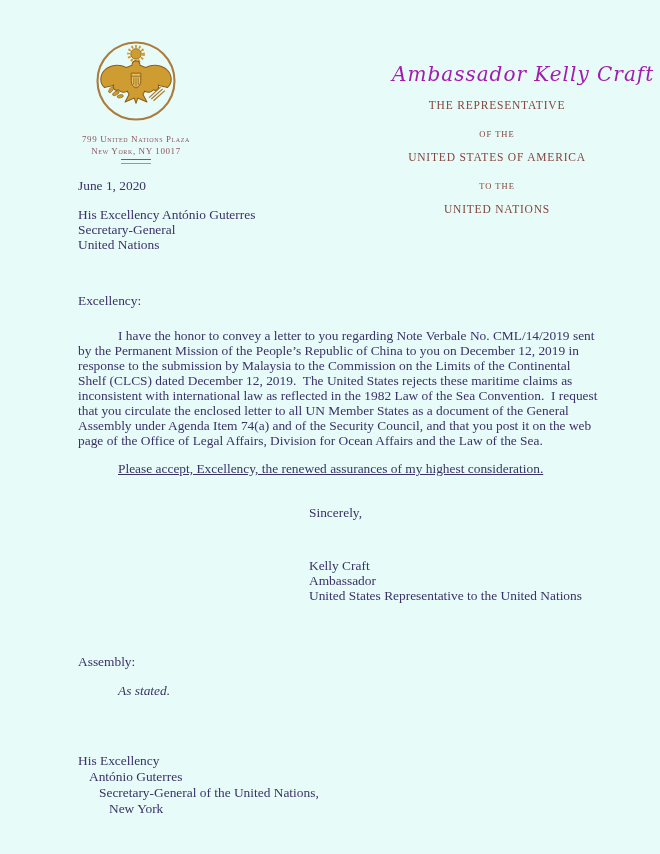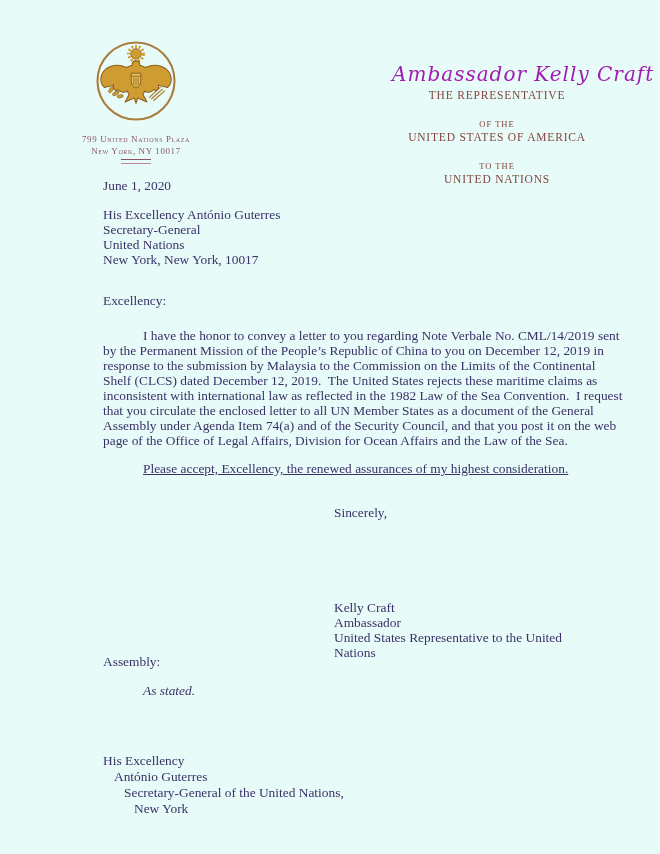--- a/index.html
+++ b/index.html
@@ -47,45 +47,45 @@
     font-style: italic;
     font-size: 20px; line-height: 26px;
     letter-spacing: 1px;
     color: #a21caf;
     white-space: nowrap;
     margin-top: 25px;
   }
   .lh-big {
     font-size: 11.5px; line-height: 12px;
     letter-spacing: 0.8px;
-    margin-top: 2px;
+    margin-top: 12px;
     white-space: nowrap;
   }
   .lh-small {
     font-size: 8.5px; line-height: 10px;
     letter-spacing: 1px;
     margin-top: 18px;
     white-space: nowrap;
   }
 
   
   .letter {
     position: absolute; left: 78px; top: 172px;
     width: 524px; height: 682px;
     font-size: 13.4px; line-height: 15px;
     color: #3b3169;
   }
-  .letter .abs { position: absolute; left: 0; margin-left: 25px; }
+  .letter .abs { position: absolute; left: 0; }
   .date-line       { top: 6px; }
   .recipient-block { top: 35px; }
   .salutation      { top: 121px; }
   .para-1          { top: 156px; width: 520px; text-indent: 40px; white-space: pre-wrap; }
   .para-2          { top: 289px; width: 520px; text-indent: 40px; white-space: pre-wrap; text-decoration: underline; }
   .closing         { top: 333px; left: 231px !important; }
-  .signature-block { top: 428px; left: 231px !important; }
+  .signature-block { top: 386px; left: 231px !important; }
   .enclosure-label { top: 482px; }
   .enclosure-value { top: 511px; left: 40px !important; font-style: italic; }
   .footer-block    { top: 581px; line-height: 16px; }
   .footer-block .fl-0 { padding-left: 0; }
   .footer-block .fl-1 { padding-left: 11px; }
   .footer-block .fl-2 { padding-left: 21px; }
   .footer-block .fl-3 { padding-left: 31px; }
 </style>
 </head>
 <body>
@@ -140,21 +140,20 @@
   </div>
 
   <div class="letter">
 
     <div class="abs date-line">June 1, 2020</div>
 
     <div class="abs recipient-block">
       <div>His Excellency António Guterres</div>
       <div>Secretary-General</div>
       <div>United Nations</div>
-      <div>New York, New York, 10017</div>
     </div>
 
     <div class="abs salutation">Excellency:</div>
 
     <div class="abs para-1">I have the honor to convey a letter to you regarding Note Verbale No. CML/14/2019 sent by the Permanent Mission of the People’s Republic of China to you on December 12, 2019 in response to the submission by Malaysia to the Commission on the Limits of the Continental Shelf (CLCS) dated December 12, 2019.  The United States rejects these maritime claims as inconsistent with international law as reflected in the 1982 Law of the Sea Convention.  I request that you circulate the enclosed letter to all UN Member States as a document of the General Assembly under Agenda Item 74(a) and of the Security Council, and that you post it on the web page of the Office of Legal Affairs, Division for Ocean Affairs and the Law of the Sea.</div>
 
     <div class="abs para-2">Please accept, Excellency, the renewed assurances of my highest consideration.</div>
 
     <div class="abs closing">Sincerely,</div>
 

